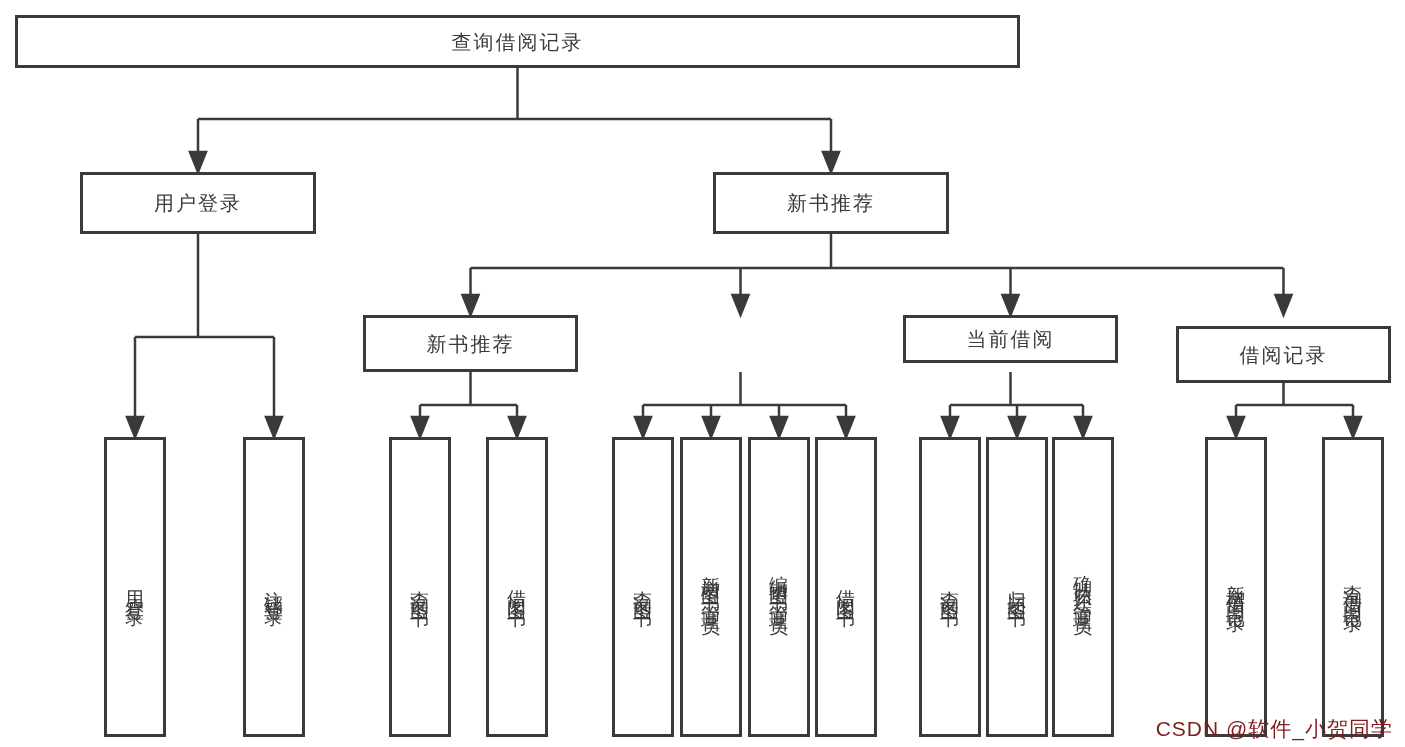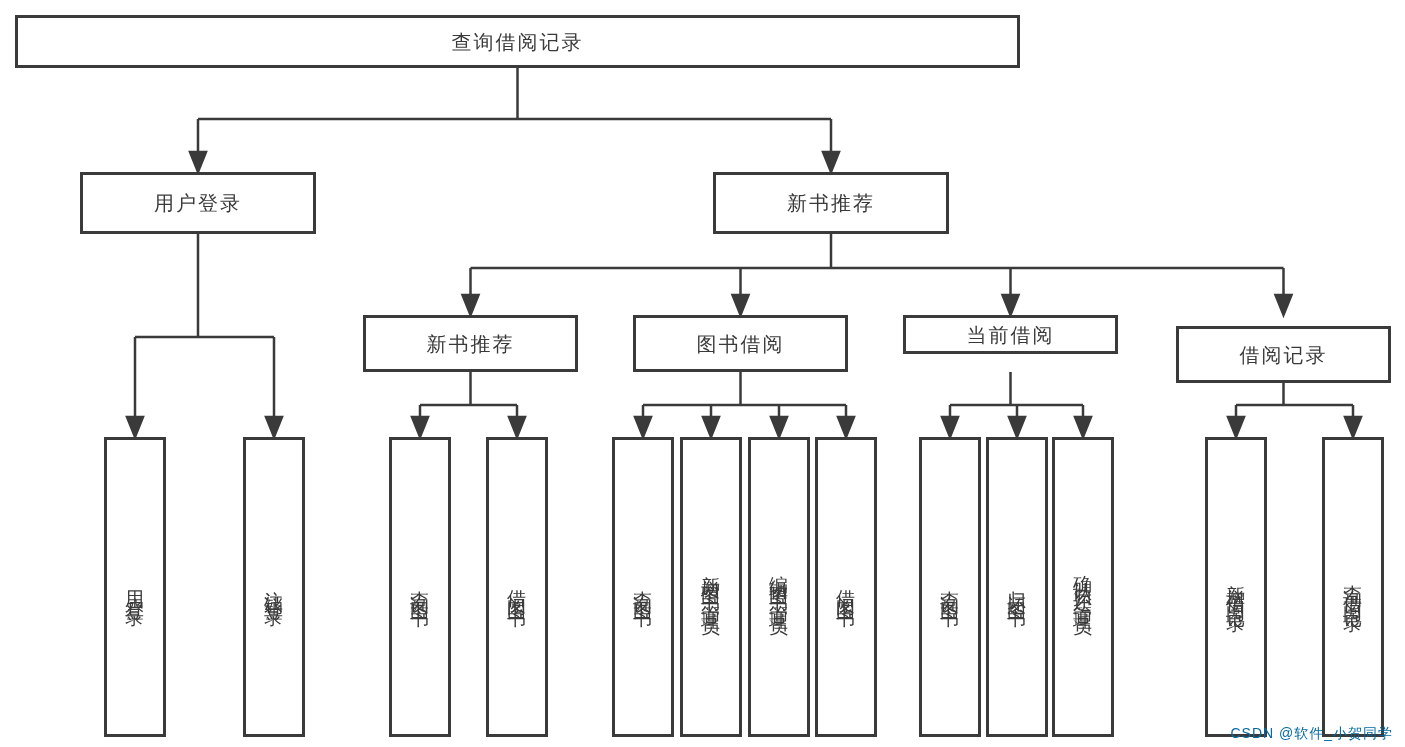--- a/index.html
+++ b/index.html
@@ -40,22 +40,22 @@
     writing-mode: vertical-rl;
     text-orientation: mixed;
     letter-spacing: 6px;
     font-size: 19px;
     white-space: nowrap;
   }
   .watermark {
     position: absolute;
     right: 12px;
     bottom: 4px;
-    font-size: 14px;
-    color: #0369a1;
+    font-size: 21px;
+    color: #7f1d1d;
     letter-spacing: 1px;
     z-index: 5;
   }
 </style>
 </head>
 <body>
 
 <div id="canvas">
 
   <svg id="wires" width="1405" height="747">
@@ -128,24 +128,21 @@
   <div class="box h" style="left:80px;top:172px;width:236px;height:62px">
     <span>用户登录</span>
   </div>
   <div class="box h" style="left:713px;top:172px;width:236px;height:62px">
     <span>新书推荐</span>
   </div>
 
   <div class="box h" style="left:363px;top:315px;width:215px;height:57px">
     <span>新书推荐</span>
   </div>
-  <div class="box h" style="left:633px;top:315px;width:215px;height:57px">
-    <span>图书借阅</span>
-  </div>
-  <div class="box h" style="left:903px;top:315px;width:215px;height:39px">
+  <div class="box h" style="left:903px;top:315px;width:215px;height:48px">
     <span>当前借阅</span>
   </div>
   <div class="box h" style="left:1176px;top:326px;width:215px;height:57px">
     <span>借阅记录</span>
   </div>
 
   <div class="box v" style="left:104px;top:437px;width:62px;height:300px">
     <span>用户登录</span>
   </div>
   <div class="box v" style="left:243px;top:437px;width:62px;height:300px">

